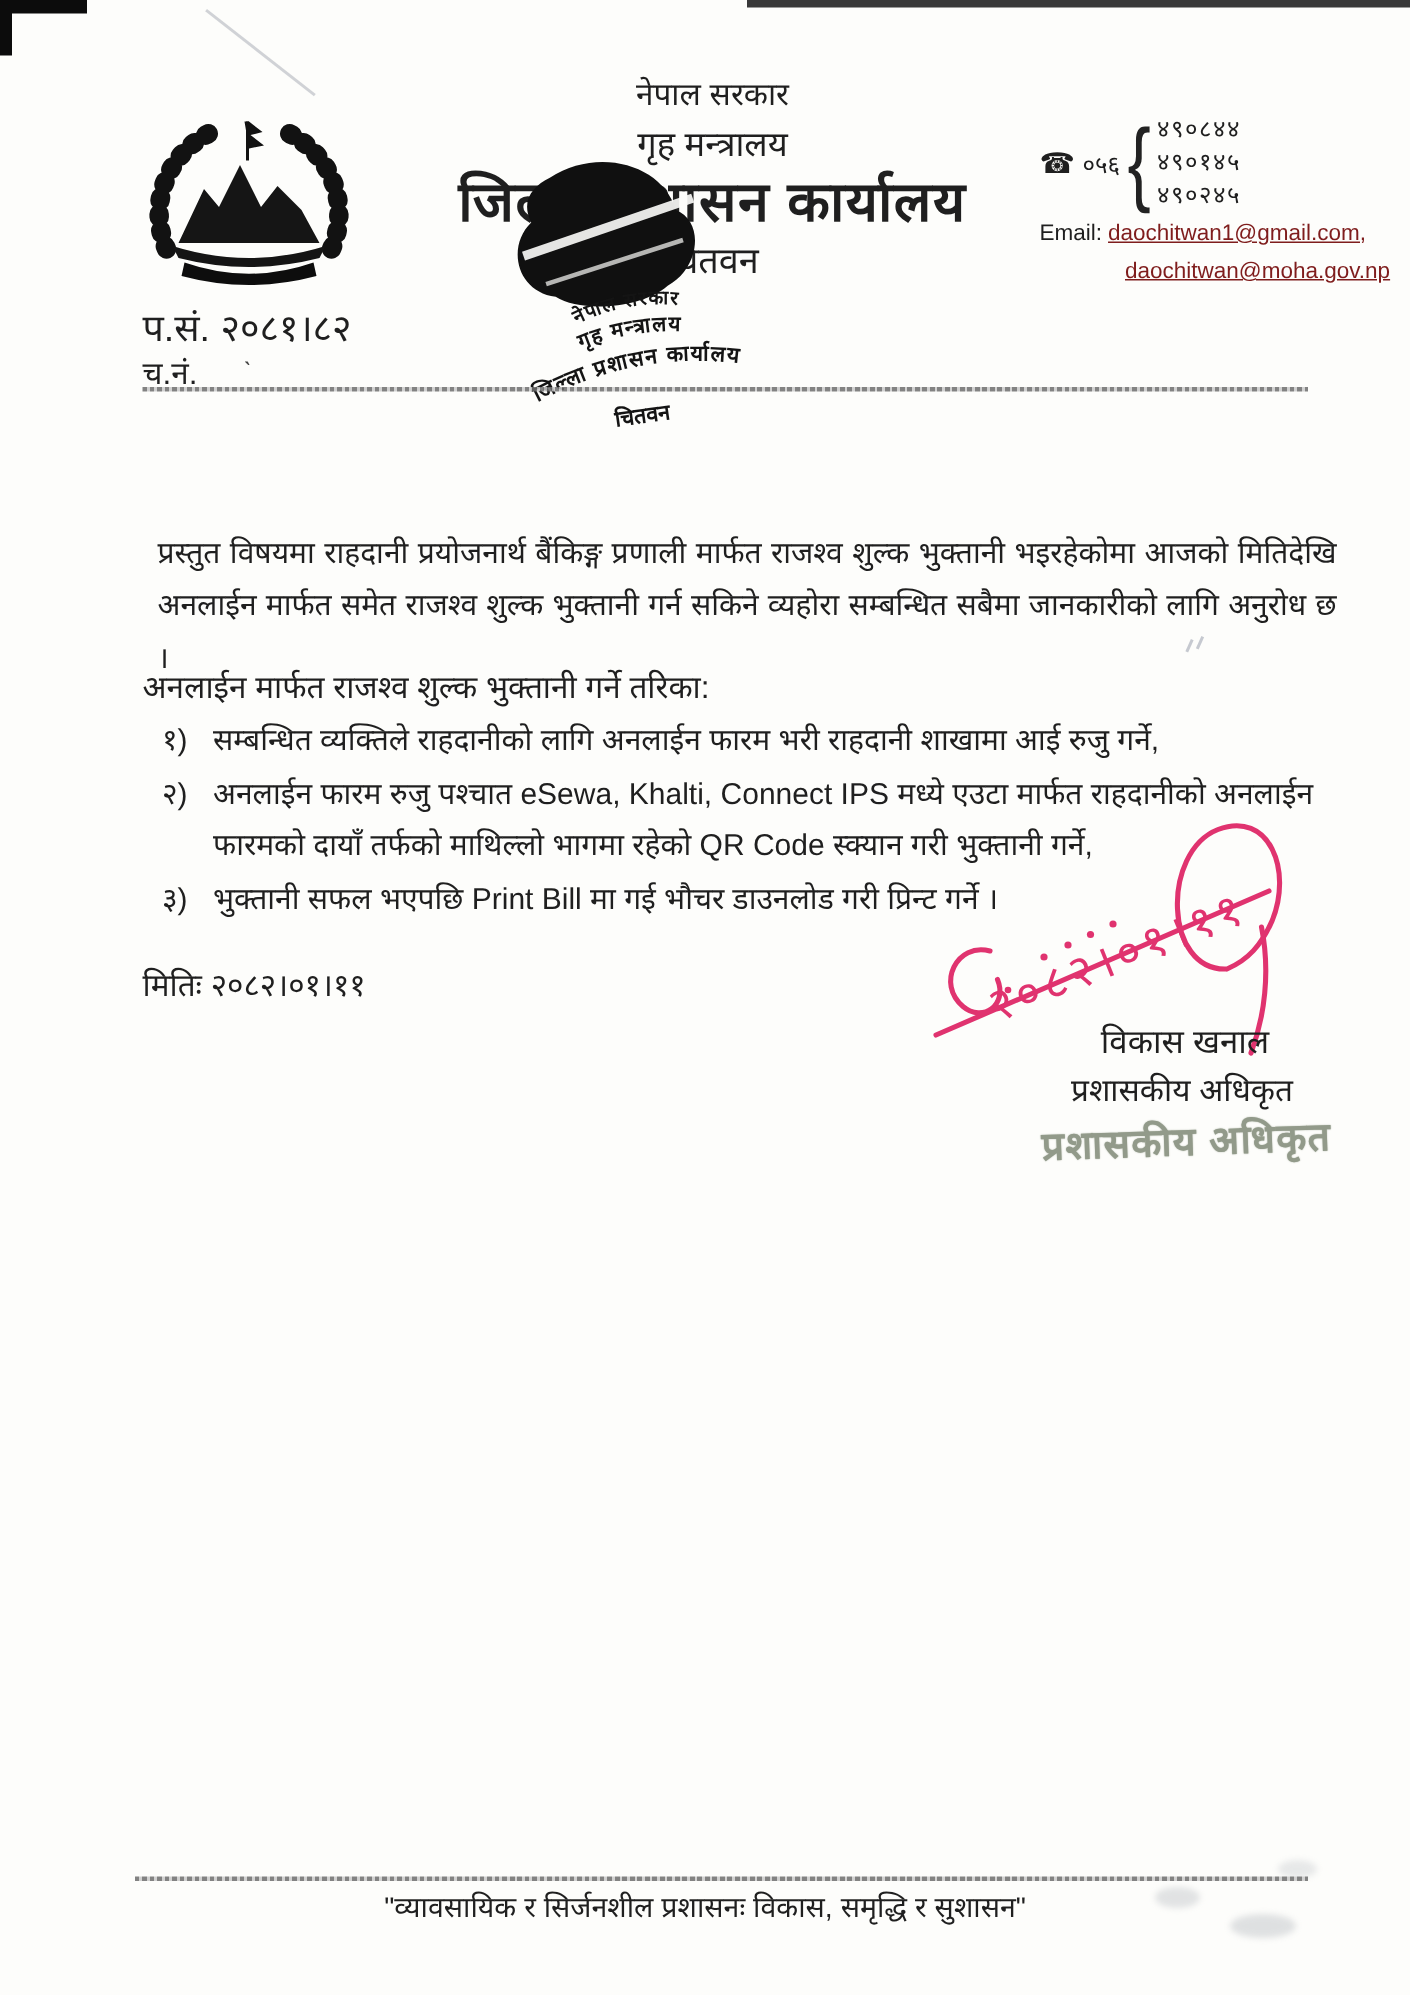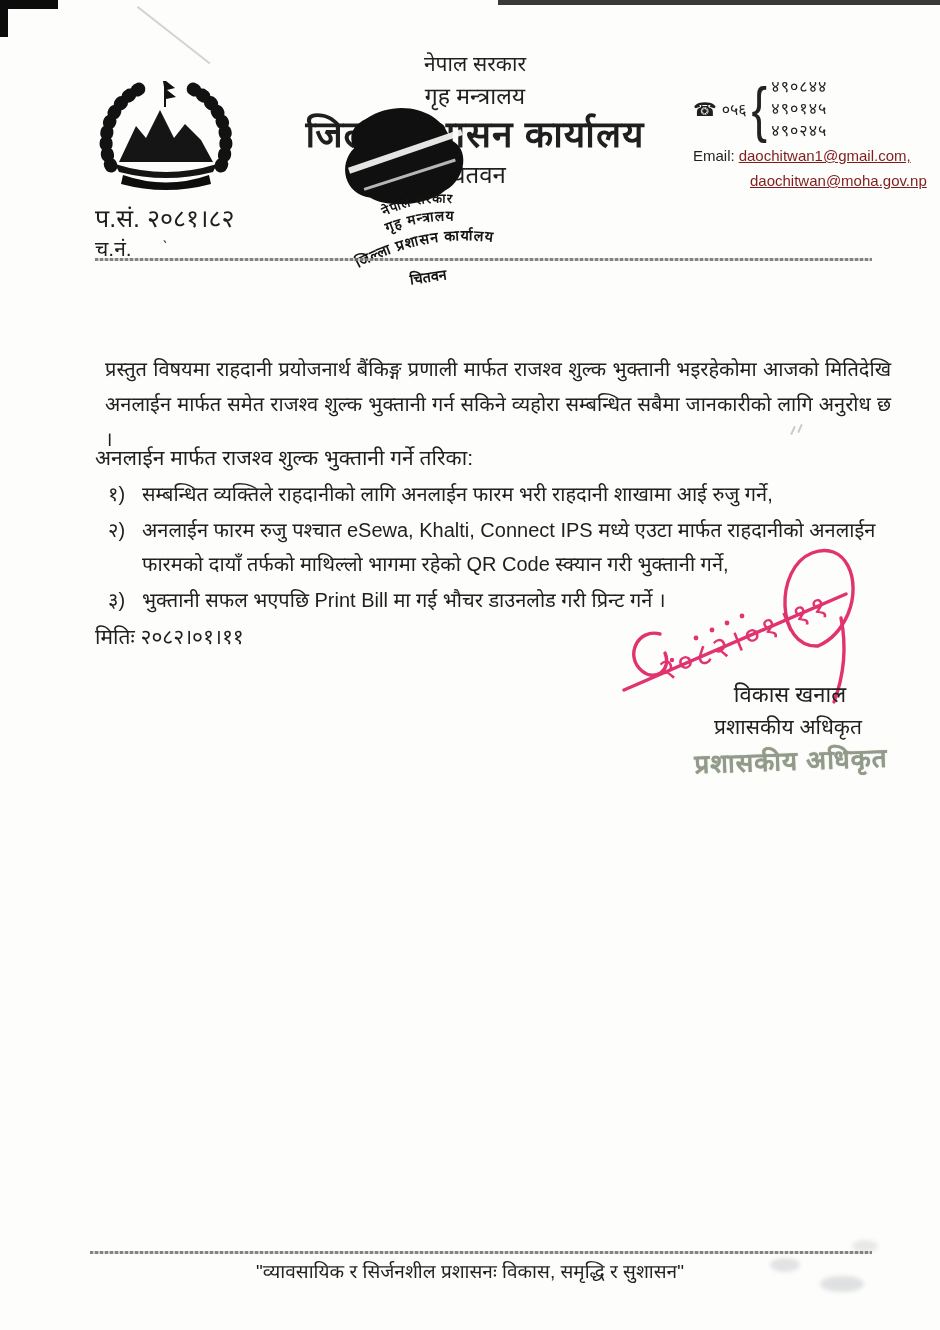--- a/index.html
+++ b/index.html
@@ -46,21 +46,21 @@
   .rule-head{left:95px;top:258px;width:777px;}
   .rule-foot{left:90px;top:1251px;width:782px;}
   
   .subject{left:0;top:292px;width:940px;text-align:center;font-size:23px;font-weight:bold;}
   .body-par{left:95px;top:352px;width:786px;font-size:20px;line-height:35px;text-align:justify;margin-left:10px;}
   .proc-head{left:95px;top:443px;font-size:21px;font-weight:normal;}
   .steps{left:108px;top:477px;width:772px;font-size:20px;line-height:34px;}
   .step{display:flex;margin-bottom:2px;}
   .step-num{width:34px;flex:none;}
   .step-text{flex:1;}
-  .date-bs{left:95px;top:622px;font-size:21px;}
+  .date-bs{left:95px;top:642px;font-size:21px;}
   .date-ns{left:95px;top:654px;font-size:21px;}
   
   .sig-svg{left:608px;top:526px;}
   .sig-name{left:700px;top:678px;width:180px;text-align:center;font-size:22px;}
   .sig-title{left:688px;top:712px;width:200px;text-align:center;font-size:21px;}
   .sig-stamp{
     left:676px;top:742px;width:230px;text-align:center;font-size:26px;font-weight:bold;
     color:#87907e;letter-spacing:1px;transform:rotate(-2deg);opacity:.9;
     text-shadow:0 0 1px #9aa292;
   }

